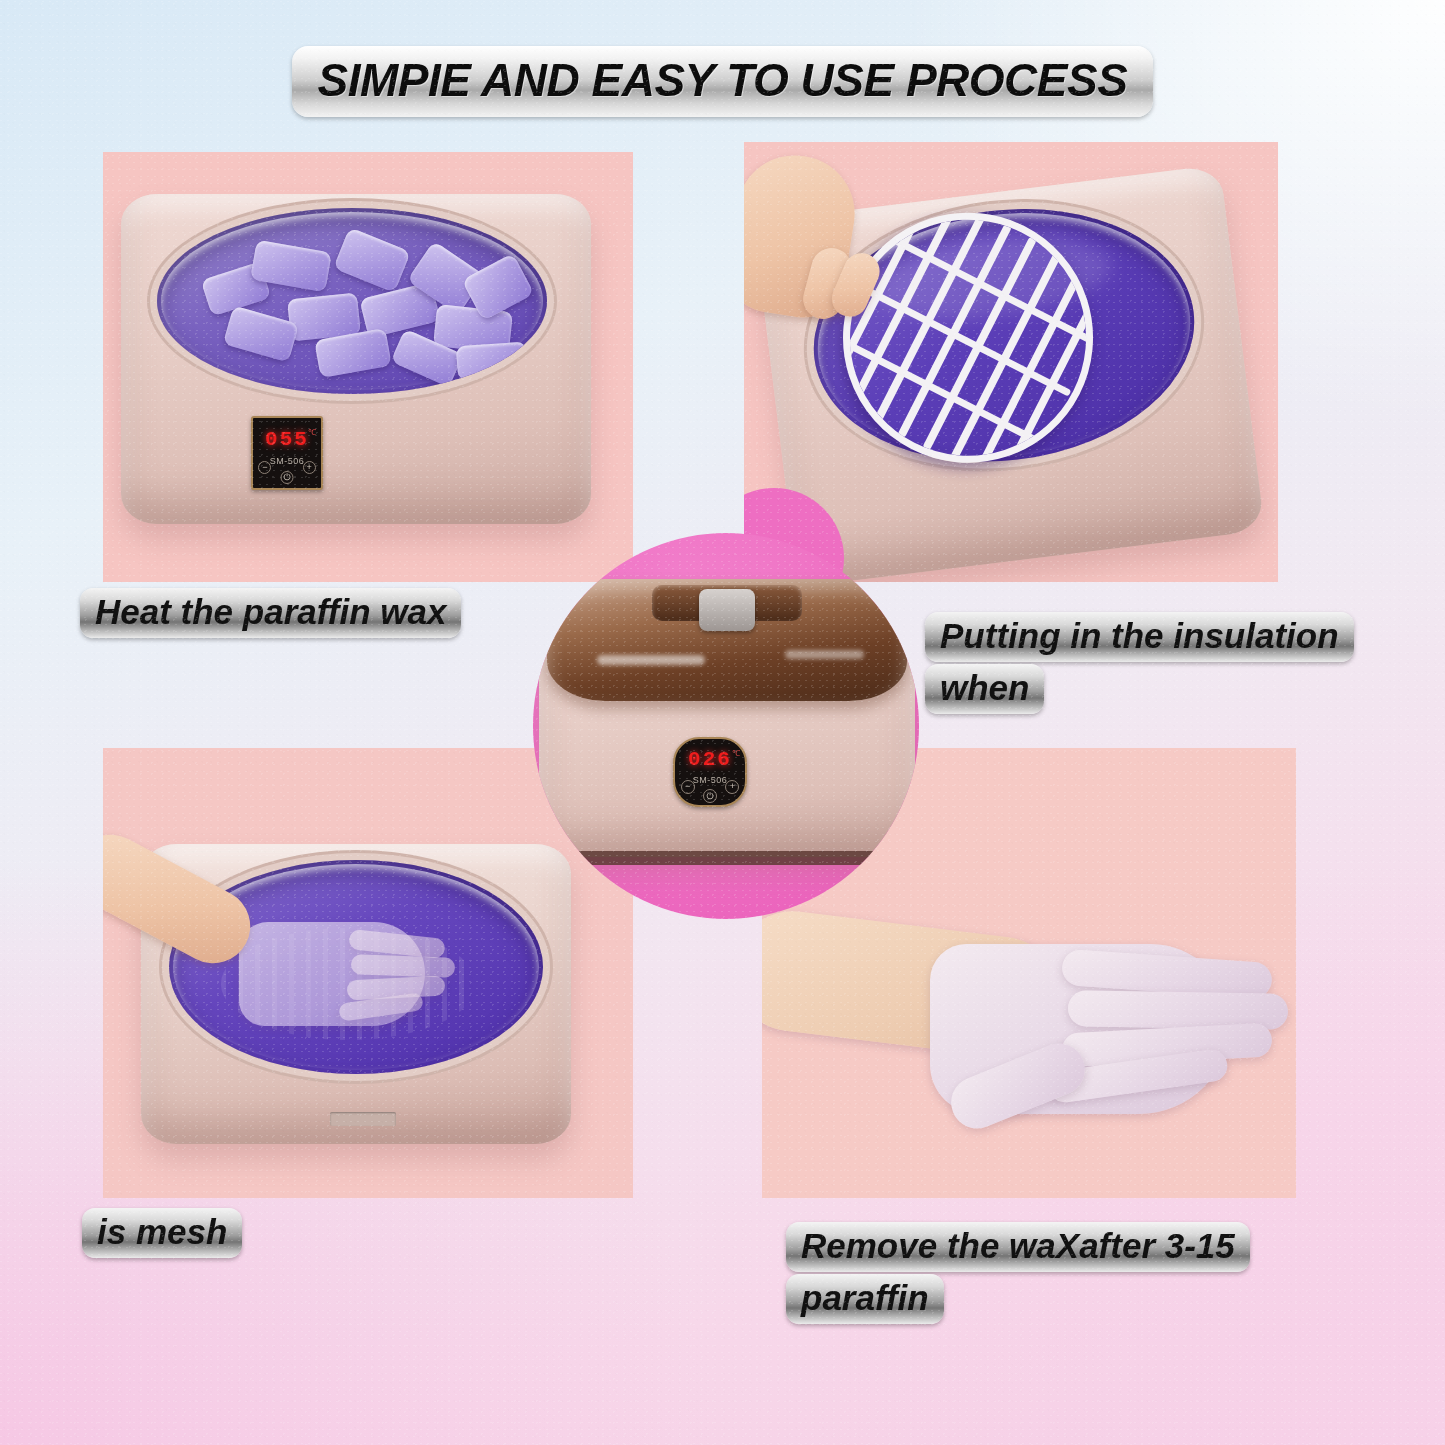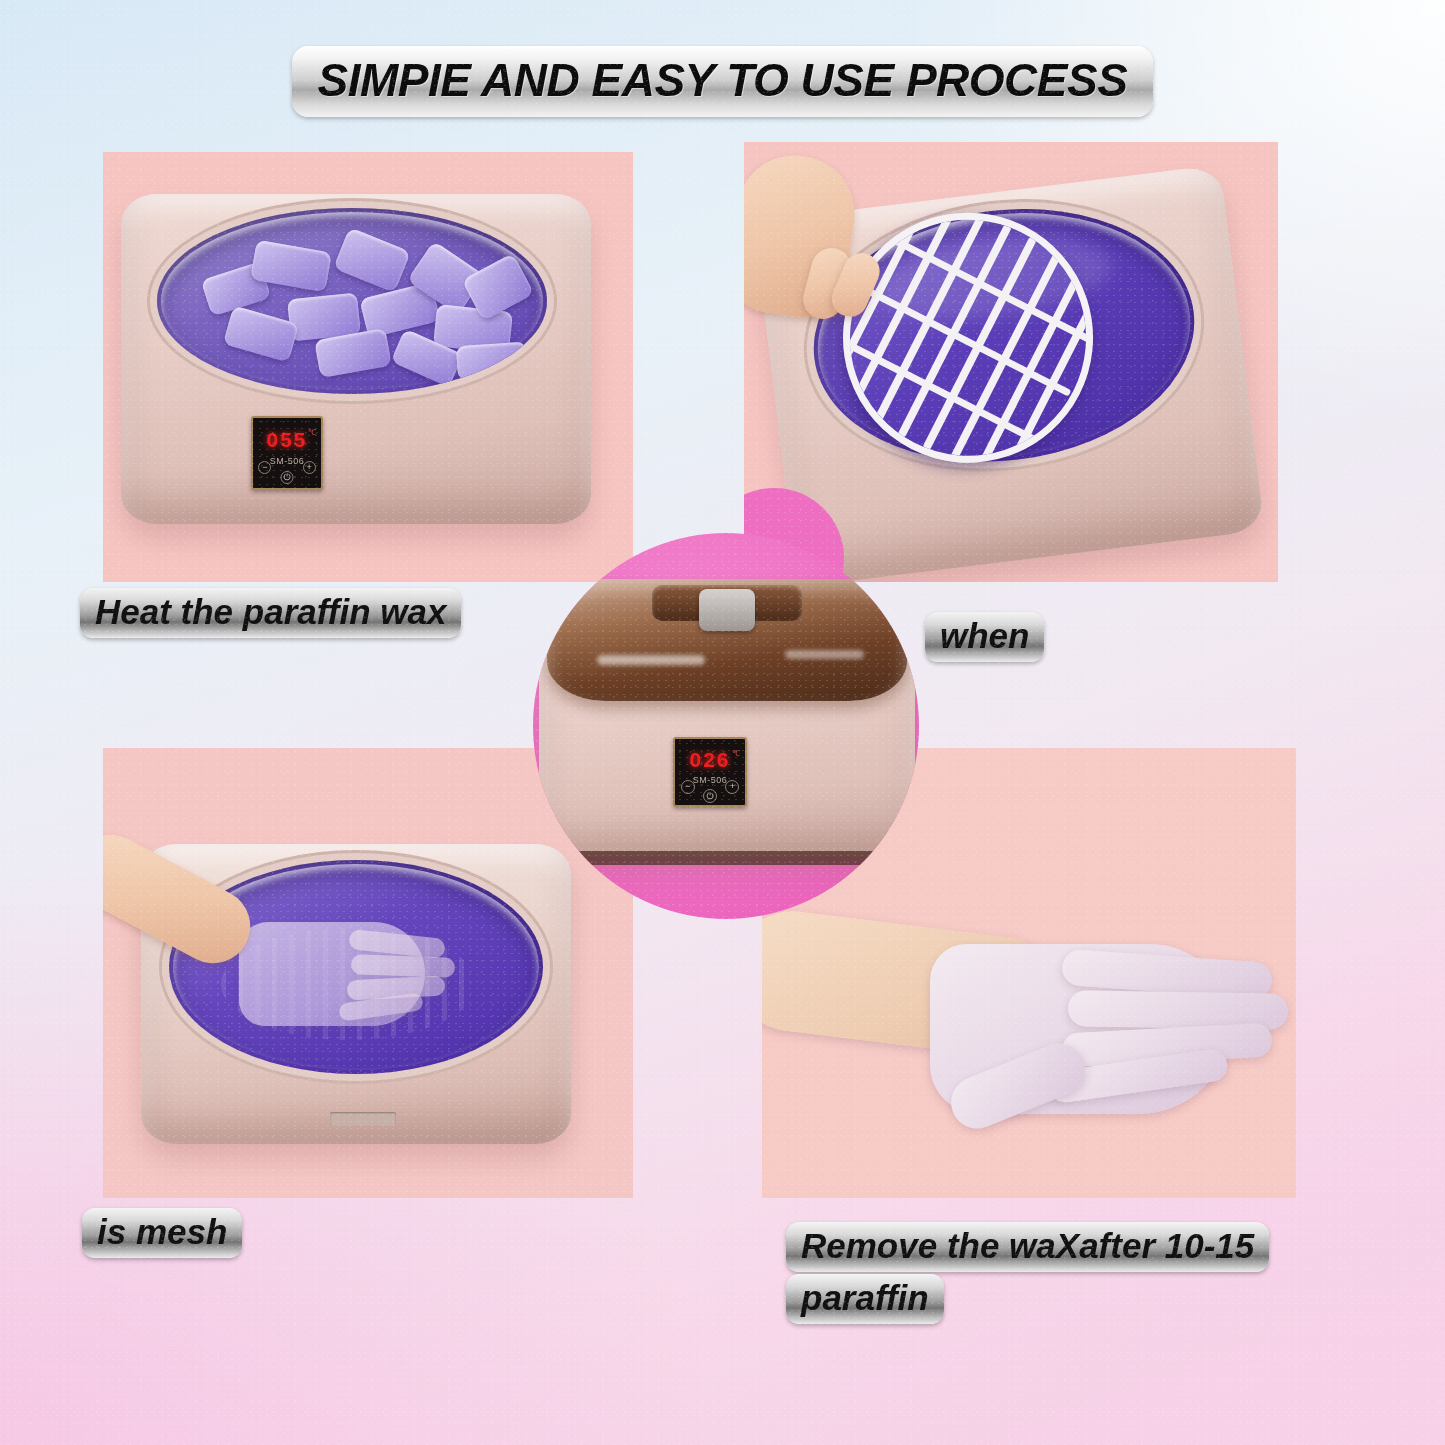--- a/index.html
+++ b/index.html
@@ -97,21 +97,21 @@
     position:absolute;
     background:#15100f;
     border:2px solid #a98657;
     border-radius:3px;
     box-shadow:0 2px 4px rgba(0,0,0,.35);
   }
   .ctrl .seg{
     position:absolute; left:0; right:0; top:14%;
     text-align:center;
     color:#ef1d1d;
-    font-family:Liberation Sans, sans-serif;
+    font-family:Liberation Mono, monospace;
     font-weight:bold;
     letter-spacing:2px;
     text-shadow:0 0 6px rgba(255,40,40,.9);
   }
   .ctrl .unit{
     position:absolute; right:7%; top:12%;
     color:#e24b4b; font-size:8px;
   }
   .ctrl .model{
     position:absolute; left:0; right:0; top:54%;
@@ -288,42 +288,43 @@
                 background:linear-gradient(172deg,#caa48c 0%,#9a6a4a 34%,#6d4026 64%,#4b2a18 100%);
                 box-shadow:inset 0 10px 18px rgba(255,255,255,.35), 0 8px 14px rgba(90,50,30,.35);">
       <div style="position:absolute;left:50%;top:6px;transform:translateX(-50%);width:150px;height:36px;border-radius:10px;
                   background:linear-gradient(180deg,#8a5a3c,#4a2a18);box-shadow:inset 0 2px 4px rgba(255,255,255,.3);"></div>
       <div style="position:absolute;left:50%;top:10px;transform:translateX(-50%);width:56px;height:42px;border-radius:8px;
                   background:linear-gradient(180deg,#d7d2cf,#9d9693);box-shadow:0 2px 4px rgba(0,0,0,.35);"></div>
       <div style="position:absolute;left:14%;top:62%;width:30%;height:10px;border-radius:6px;background:rgba(255,255,255,.55);filter:blur(2px);"></div>
       <div style="position:absolute;right:12%;top:58%;width:22%;height:9px;border-radius:6px;background:rgba(255,255,255,.45);filter:blur(2px);"></div>
     </div>
 
-    <div class="ctrl" style="left:134px; top:122px; width:74px; height:70px;">
+    <div class="ctrl" style="left:134px; top:122px; width:74px; height:70px;border-radius:26px;">
       <div class="seg" style="font-size:21px;">026</div>
       <div class="unit">℃</div>
       <div class="model">SM-506</div>
       <div class="btn minus" style="width:14px;height:14px;">−</div>
       <div class="btn plus" style="width:14px;height:14px;">+</div>
       <div class="btn power" style="width:14px;height:14px;">⏻</div>
     </div>
     <div style="position:absolute;left:6px;bottom:-8px;width:364px;height:14px;border-radius:0 0 30px 30px;background:#5d3a34;opacity:.85;"></div>
   </div>
 </div>
 
 <div class="caption" id="caption-1">
   <span class="cap-line">Heat the paraffin wax</span>
 </div>
 
 <div class="caption" id="caption-2">
+  <span class="cap-line">Putting in the insulation</span>
   <span class="cap-line">when</span>
 </div>
 
 <div class="caption" id="caption-3">
   <span class="cap-line">is mesh</span>
 </div>
 
 <div class="caption" id="caption-4">
-  <span class="cap-line">Remove the waXafter 10-15</span>
+  <span class="cap-line">Remove the waXafter 3-15</span>
   <span class="cap-line">paraffin</span>
 </div>
 
 <div class="grain"></div>
 
 </body></html>

